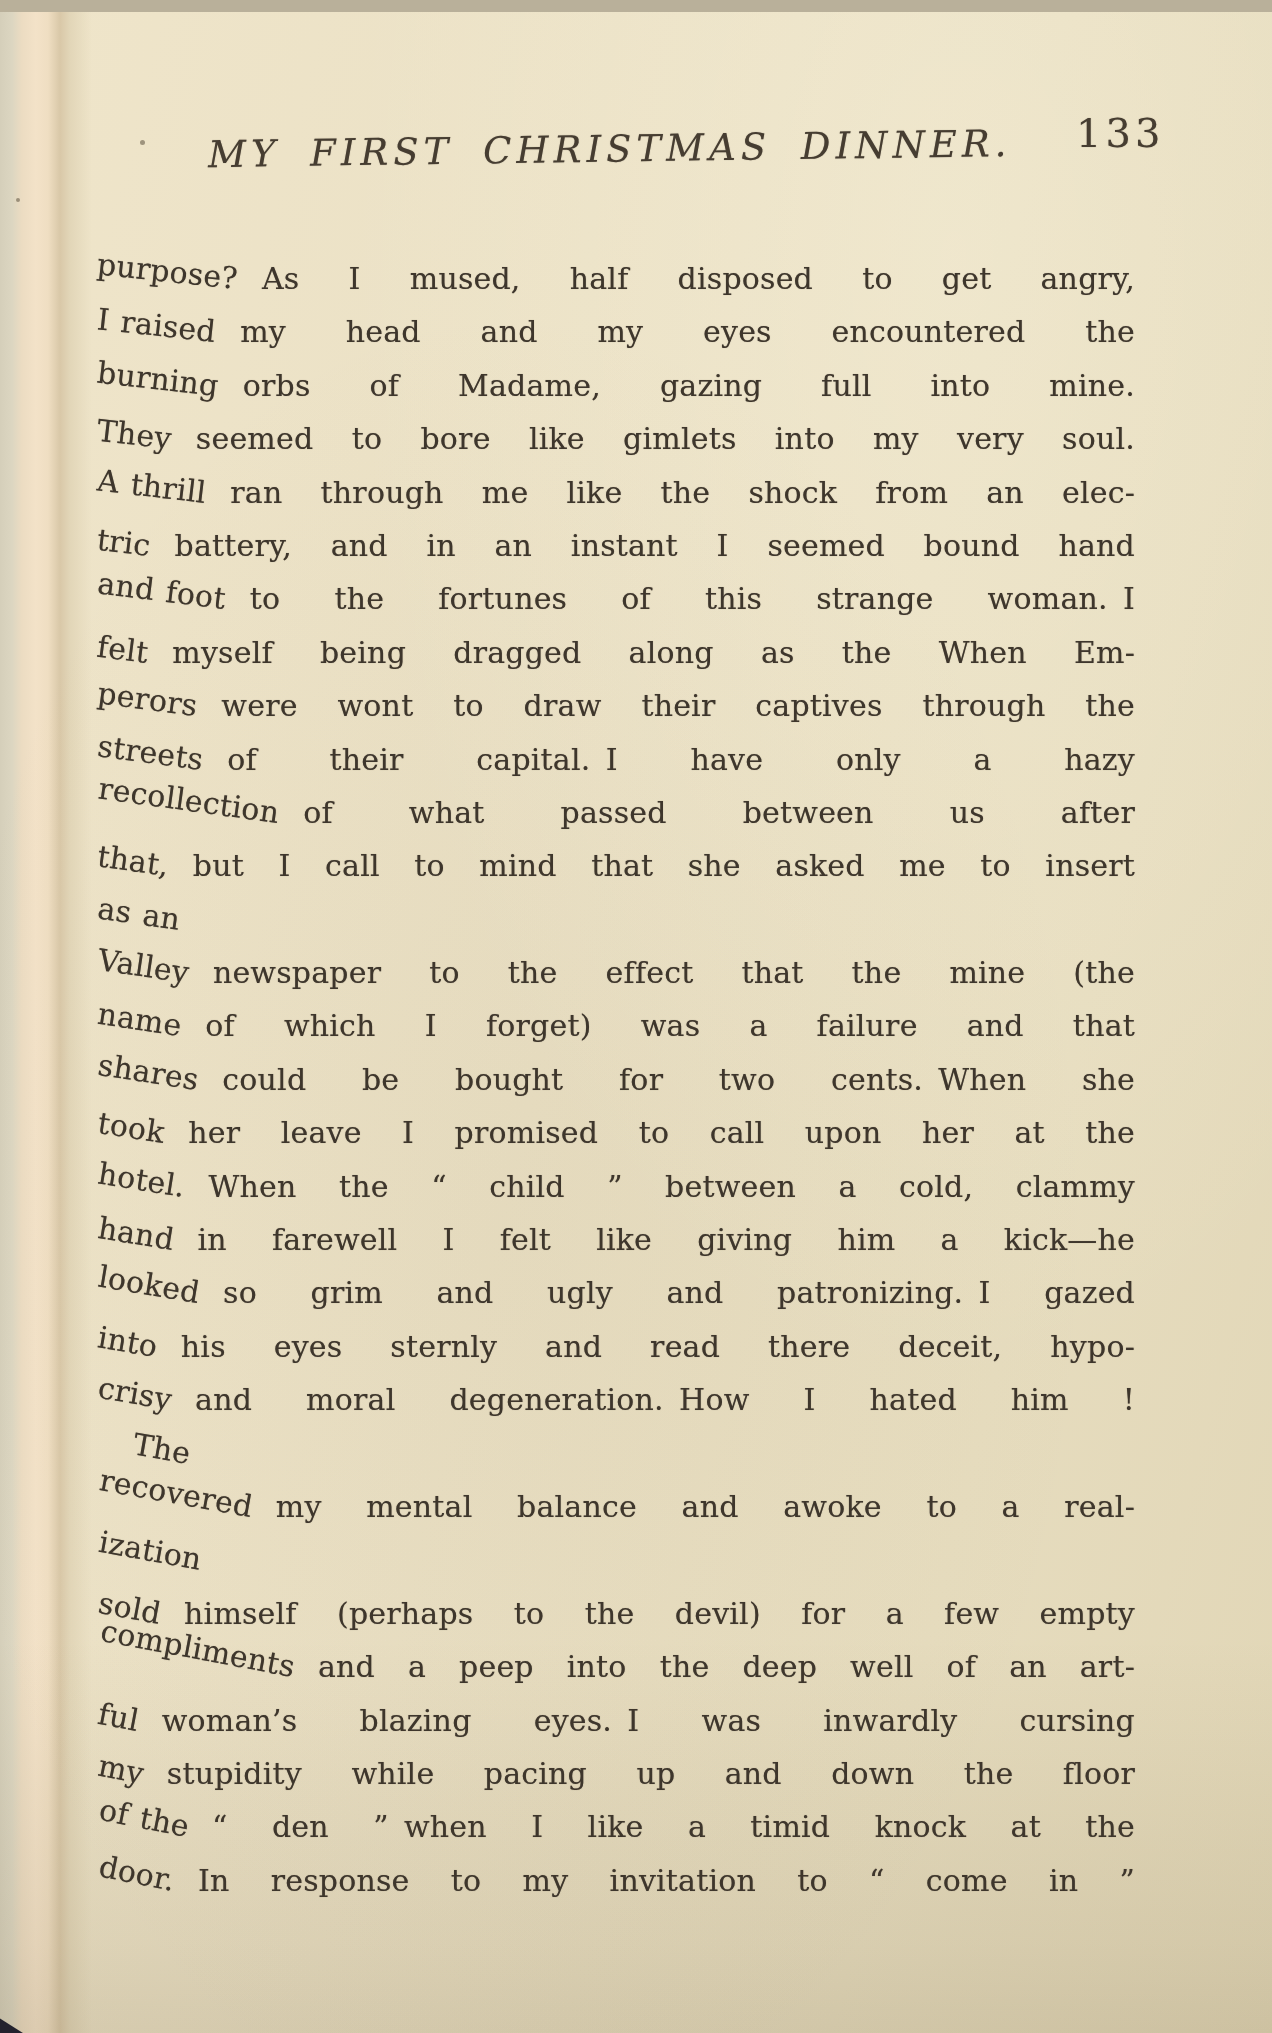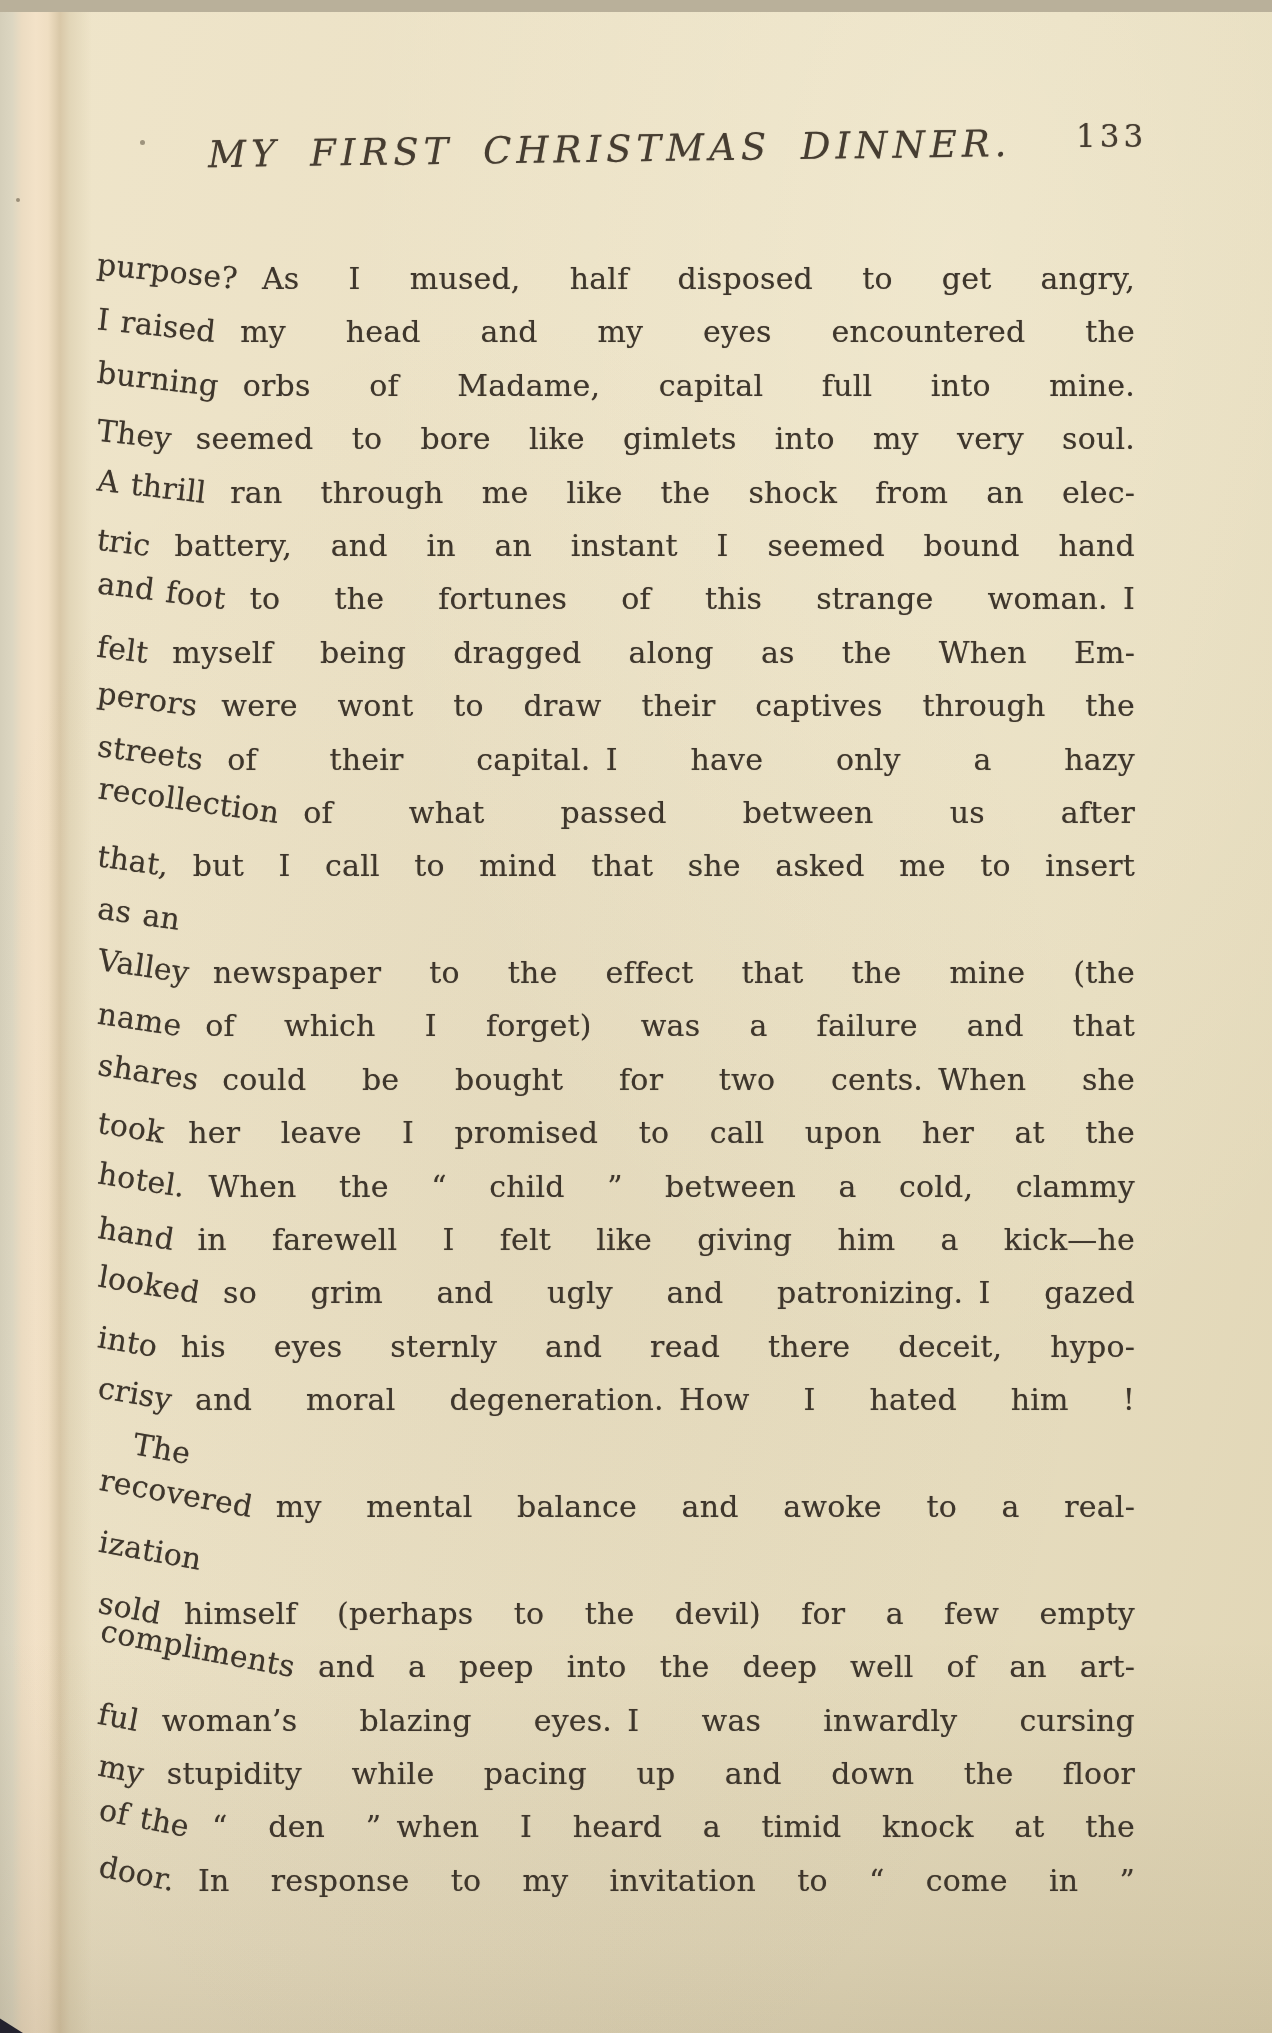--- a/index.html
+++ b/index.html
@@ -40,22 +40,22 @@
 
   
   .header-title {
     position: absolute; left: 208px; top: 110px;
     font-style: italic; font-size: 37px; letter-spacing: 5px; word-spacing: 13px;
     color: #463d31; white-space: nowrap;
     transform: rotate(-0.8deg); transform-origin: 100% 50%;
     text-shadow: 0 0 1px rgba(62,54,44,0.45);
   }
   .page-number {
-    position: absolute; left: 1076px; top: 106px;
-    font-size: 31px; letter-spacing: 4px; color: #463d31;
+    position: absolute; left: 1076px; top: 98px;
+    font-size: 40px; letter-spacing: 4px; color: #463d31;
     text-shadow: 0 0 1px rgba(62,54,44,0.45);
   }
 
   
   .body-text {
     position: absolute; left: 95px; top: 240px; width: 1040px;
     font-size: 30px; letter-spacing: 0.2px; word-spacing: 2px;
     text-shadow: 0 0 0.8px rgba(62,54,44,0.50);
   }
   .line { display: flex; height: 53.4px; line-height: 53.4px; white-space: nowrap; }
@@ -87,21 +87,21 @@
       <div class="line" style="--tilt: 6.00deg;">
         <span class="lead">purpose?</span>
         <span class="rest">As I mused, half disposed to get angry,</span>
       </div>
       <div class="line" style="--tilt: 6.18deg;">
         <span class="lead">I raised</span>
         <span class="rest">my head and my eyes encountered the</span>
       </div>
       <div class="line" style="--tilt: 6.36deg;">
         <span class="lead">burning</span>
-        <span class="rest">orbs of Madame, capital full into mine.</span>
+        <span class="rest">orbs of Madame, gazing full into mine.</span>
       </div>
       <div class="line" style="--tilt: 6.54deg;">
         <span class="lead">They</span>
         <span class="rest">seemed to bore like gimlets into my very soul.</span>
       </div>
       <div class="line" style="--tilt: 6.72deg;">
         <span class="lead">A thrill</span>
         <span class="rest">ran through me like the shock from an elec-</span>
       </div>
       <div class="line" style="--tilt: 6.90deg;">
@@ -192,20 +192,20 @@
       <div class="line" style="--tilt: 10.86deg;">
         <span class="lead">ful</span>
         <span class="rest">woman’s blazing eyes. I was inwardly cursing</span>
       </div>
       <div class="line" style="--tilt: 11.04deg;">
         <span class="lead">my</span>
         <span class="rest">stupidity while pacing up and down the floor</span>
       </div>
       <div class="line" style="--tilt: 11.22deg;">
         <span class="lead">of the</span>
-        <span class="rest">“ den ” when I heard a timid knock at the</span>
+        <span class="rest">“ den ” when I like a timid knock at the</span>
       </div>
       <div class="line" style="--tilt: 11.40deg;">
         <span class="lead">door.</span>
         <span class="rest">In response to my invitation to “ come in ”</span>
       </div>
     </div>
 </div>
 
 </body></html>

